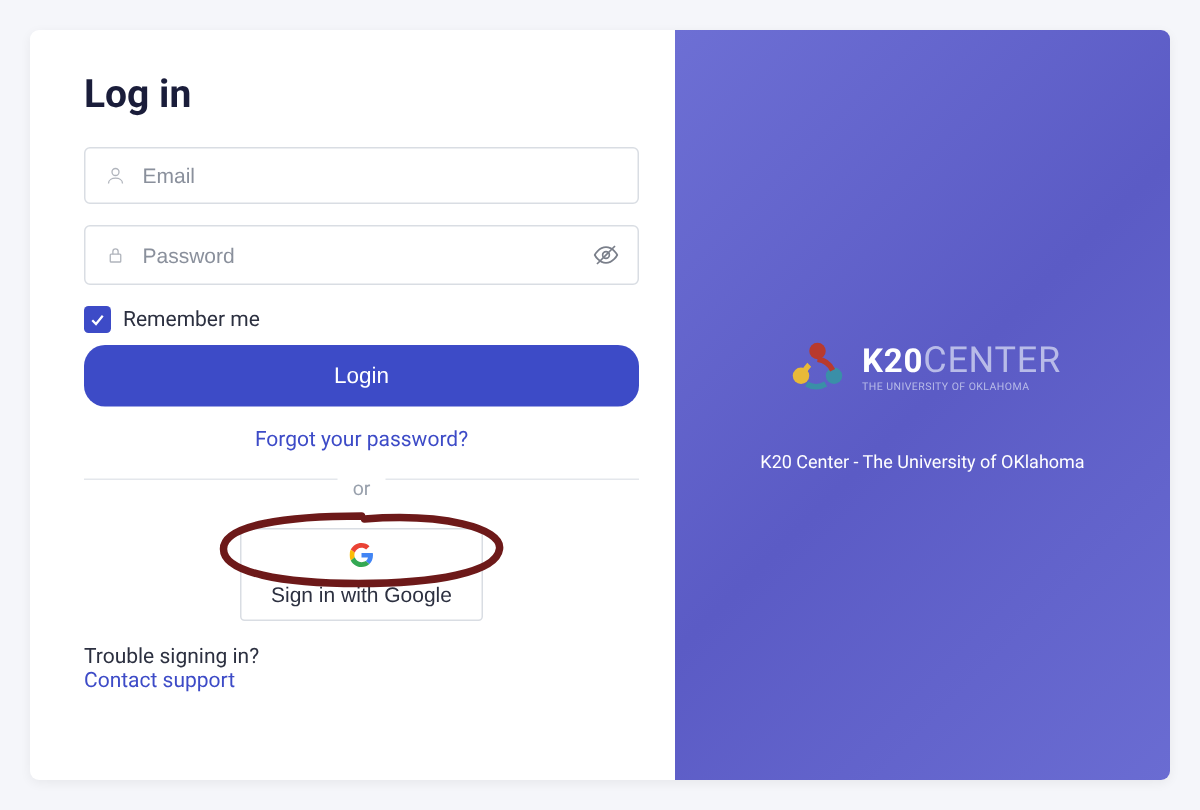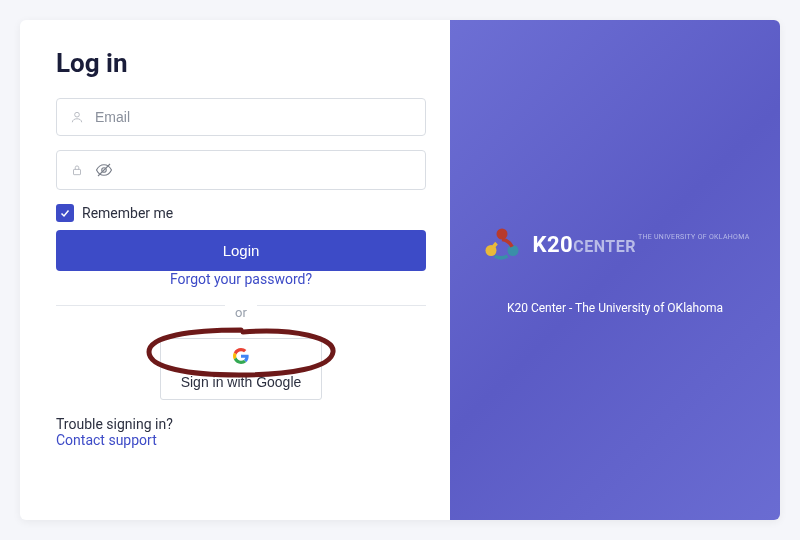--- a/index.html
+++ b/index.html
@@ -87,25 +87,26 @@
       justify-content: center;
       margin-right: 8px;
       cursor: pointer;
     }
     .checkbox svg { width: 12px; height: 12px; stroke: #fff; fill: none; stroke-width: 3; }
     .remember-label { font-size: 14px; color: #2c3040; }
     .login-btn {
       background: #3d4bc7;
       color: #fff;
       border: none;
-      border-radius: 4px;
+      border-radius: 14px;
       padding: 12px;
       font-size: 15px;
       font-weight: 500;
       cursor: pointer;
+      margin-bottom: 14px;
     }
     .forgot {
       text-align: center;
       color: #3d4bc7;
       font-size: 14px;
       cursor: pointer;
       margin-bottom: 18px;
     }
     .divider {
       display: flex;
@@ -152,24 +153,24 @@
     .trouble-block { font-size: 14px; }
     .trouble-text { color: #2c3040; }
     .contact-link { color: #3d4bc7; cursor: pointer; }
     .logo-row {
       display: flex;
       align-items: center;
       gap: 8px;
       margin-bottom: 20px;
     }
     .k20-logo-mark { width: 44px; height: 44px; }
-    .logo-text { display: flex; line-height: 1; gap: 2px;}
+    .logo-text { display: flex; flex-direction: column; line-height: 1; gap: 2px;}
     .logo-main { display: flex; align-items: baseline; }
     .logo-bold { font-size: 22px; font-weight: 700; color: #fff; letter-spacing: 0.5px; }
-    .logo-light { font-size: 16px; font-weight: 700; color: #b8bbe8; letter-spacing: 0.5px; }
+    .logo-light { font-size: 24px; font-weight: 400; color: #b8bbe8; letter-spacing: 0.5px; }
     .logo-sub { font-size: 7px; color: #b8bbe8; letter-spacing: 0.3px; }
     .right-caption {
       color: #fff;
       text-align: center;
       font-size: 12px;
       line-height: 1.5;
       padding: 0 20px;
       margin-top: 12px;
     }
   </style>
@@ -190,20 +191,21 @@
       <input type="text" placeholder="Email" style="">
     </div>
 
     <div class="field">
       <span class="field-icon">
         <svg viewBox="0 0 24 24">
             <rect x="6" y="11" width="12" height="9" rx="1"></rect>
             <path d="M9 11V8a3 3 0 0 1 6 0v3"></path>
           </svg>
       </span>
+      <input type="password" placeholder="Password" style="">
       <span class="eye-icon">
         <svg viewBox="0 0 24 24">
             <path d="M2 12s3.5-7 10-7 10 7 10 7-3.5 7-10 7-10-7-10-7z"></path>
             <circle cx="12" cy="12" r="3"></circle>
             <line x1="4" y1="20" x2="20" y2="4"></line>
           </svg>
       </span>
     </div>
 
     <div class="remember-row">

